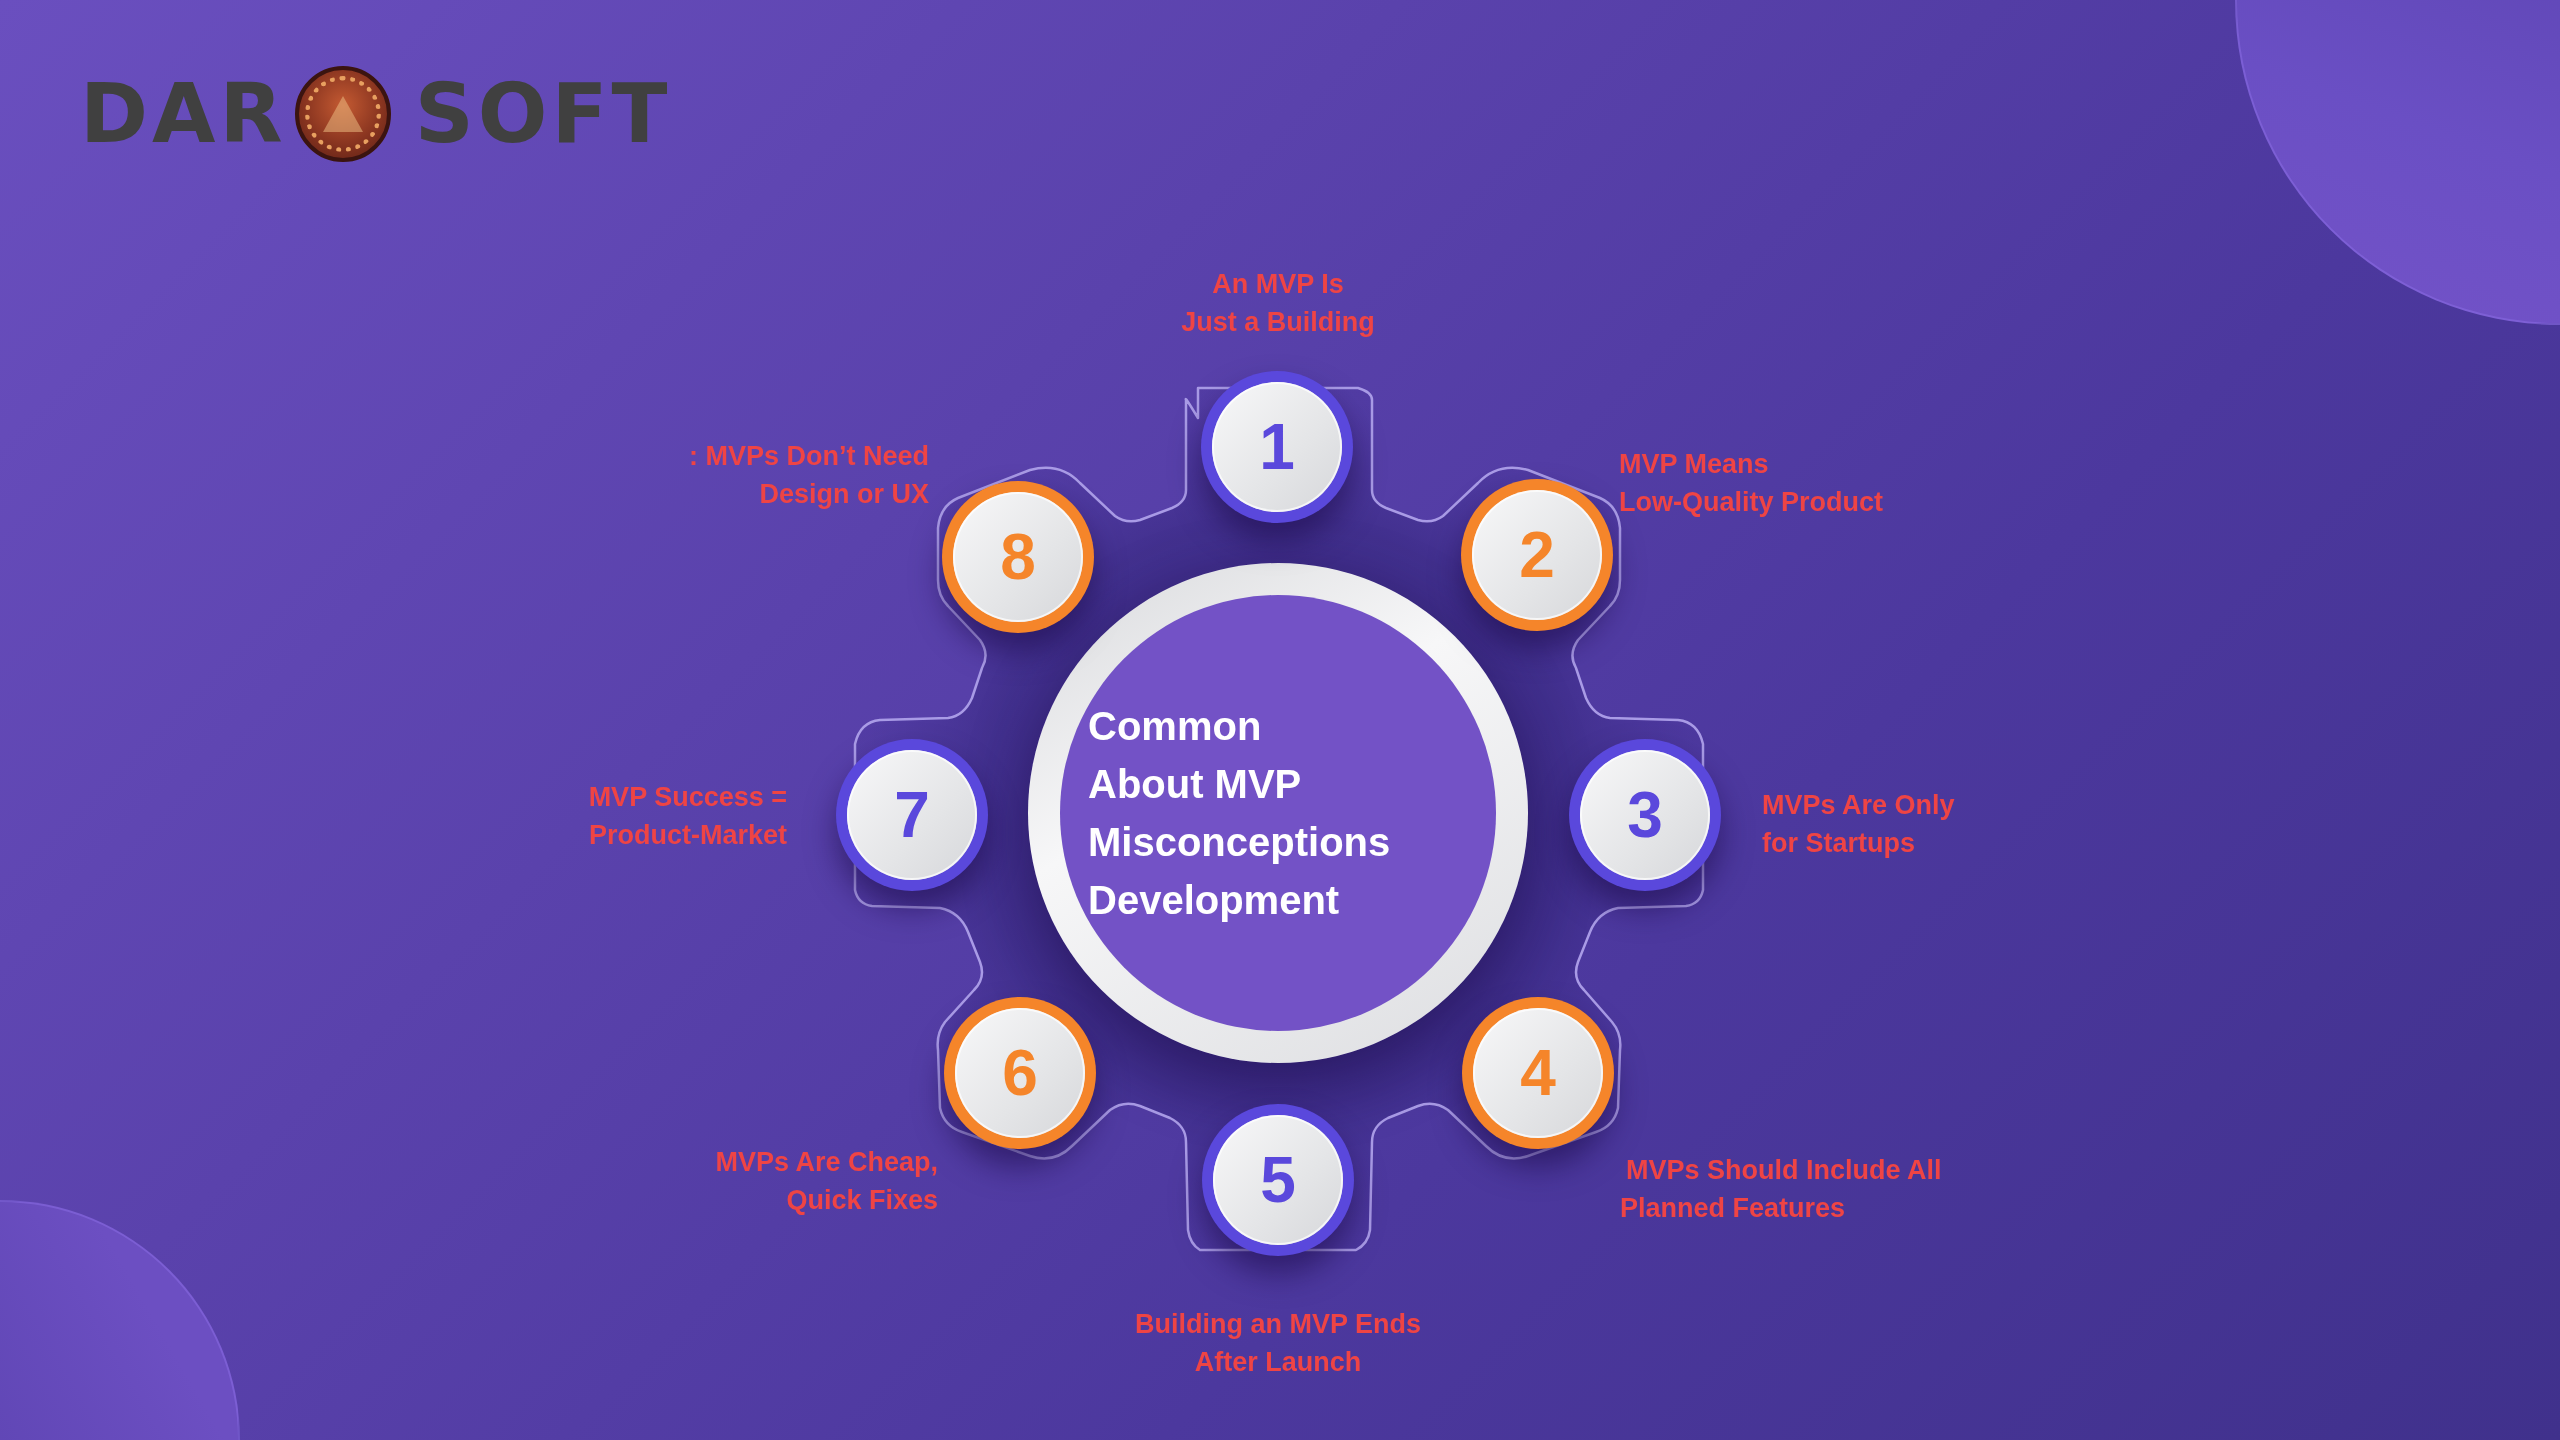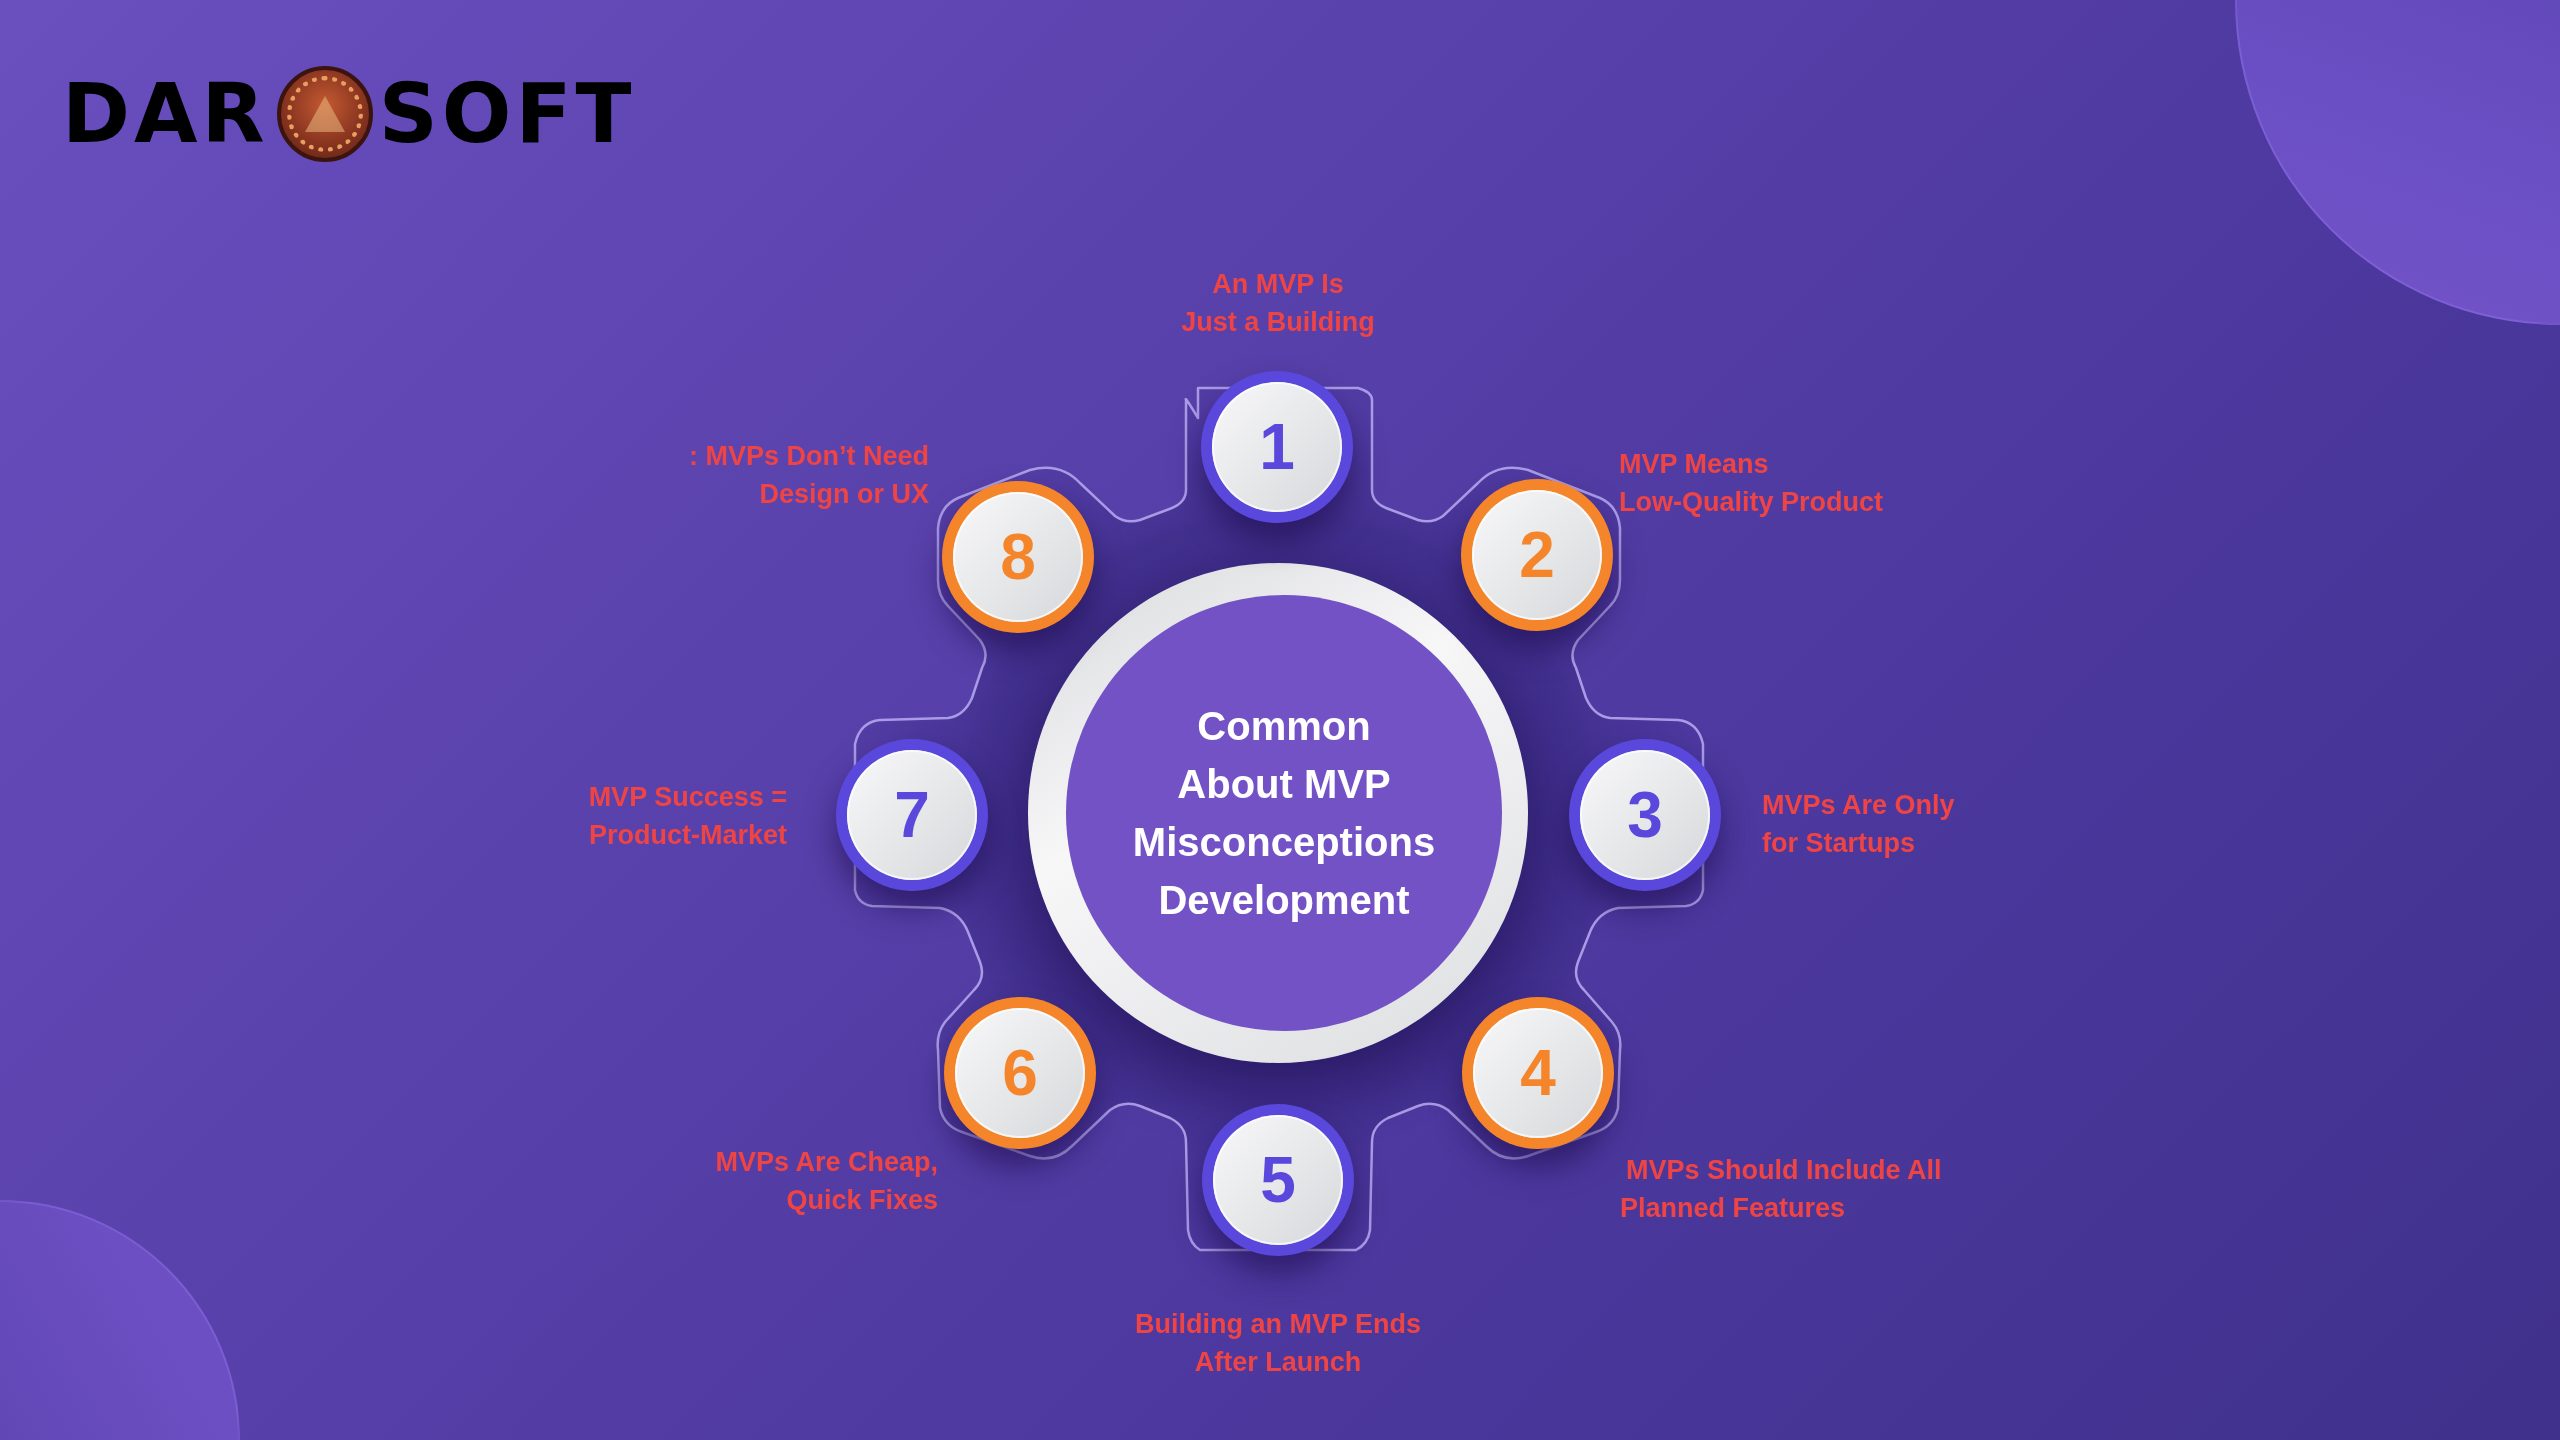--- a/index.html
+++ b/index.html
@@ -17,22 +17,23 @@
   .corner-bl {
     position:absolute; left:-240px; bottom:-240px; width:480px; height:480px; border-radius:50%;
     background: linear-gradient(60deg, #4e3aa2 0%, #6c4fc2 80%);
     border:2px solid rgba(140,110,230,0.5);
     box-sizing:border-box;
   }
   .logo {
     position:absolute; left:62px; top:72px; height:84px; display:flex; align-items:center;
   }
   .logo-text {
-    color:#000000; font-weight:700; font-size:82px; letter-spacing:4px; line-height:1;
+    color:#404040; font-weight:700; font-size:82px; letter-spacing:4px; line-height:1;
     font-family:"DejaVu Sans", sans-serif;
+    margin-left:18px;
   }
   .logo-emblem {
     width:96px; height:96px; border-radius:50%; margin:0 6px 0 8px;
     background: radial-gradient(circle at 50% 40%, #c45a32 0%, #8a3520 55%, #5a1e14 100%);
     border:4px solid #3b1410; box-sizing:border-box; position:relative;
   }
   .logo-emblem::before {
     content:""; position:absolute; inset:6px; border-radius:50%;
     border:5px dotted #e8a060;
   }
@@ -41,22 +42,22 @@
     border-left:20px solid transparent; border-right:20px solid transparent;
     border-bottom:36px solid #e9b880; opacity:0.55;
   }
   svg.gear { position:absolute; left:0; top:0; }
   .center-outer {
     position:absolute; left:1028px; top:563px; width:500px; height:500px; border-radius:50%;
     background: linear-gradient(150deg, #d8d9dc 0%, #f7f7f8 40%, #dcdde0 100%);
     box-shadow: 0 20px 60px rgba(25,10,70,0.55);
   }
   .center-inner {
-    position:absolute; left:38px; top:32px; width:436px; height:436px; border-radius:50%;
-    background:#7352c6; display:flex; align-items:center; justify-content:center; text-align:center;
+    position:absolute; left:32px; top:32px; width:436px; height:436px; border-radius:50%;
+    background:#7352c6; display:flex; align-items:center; justify-content:center; text-align:left;
   }
   .center-title {
     color:#ffffff; font-weight:700; font-size:40px; line-height:58px; width:380px;
   }
   .node {
     position:absolute; width:152px; height:152px; border-radius:50%; box-sizing:border-box;
     display:flex; align-items:center; justify-content:center;
     box-shadow: 0 18px 30px rgba(25,10,70,0.55);
   }
   .node.blue { background:#5a48dc; }

